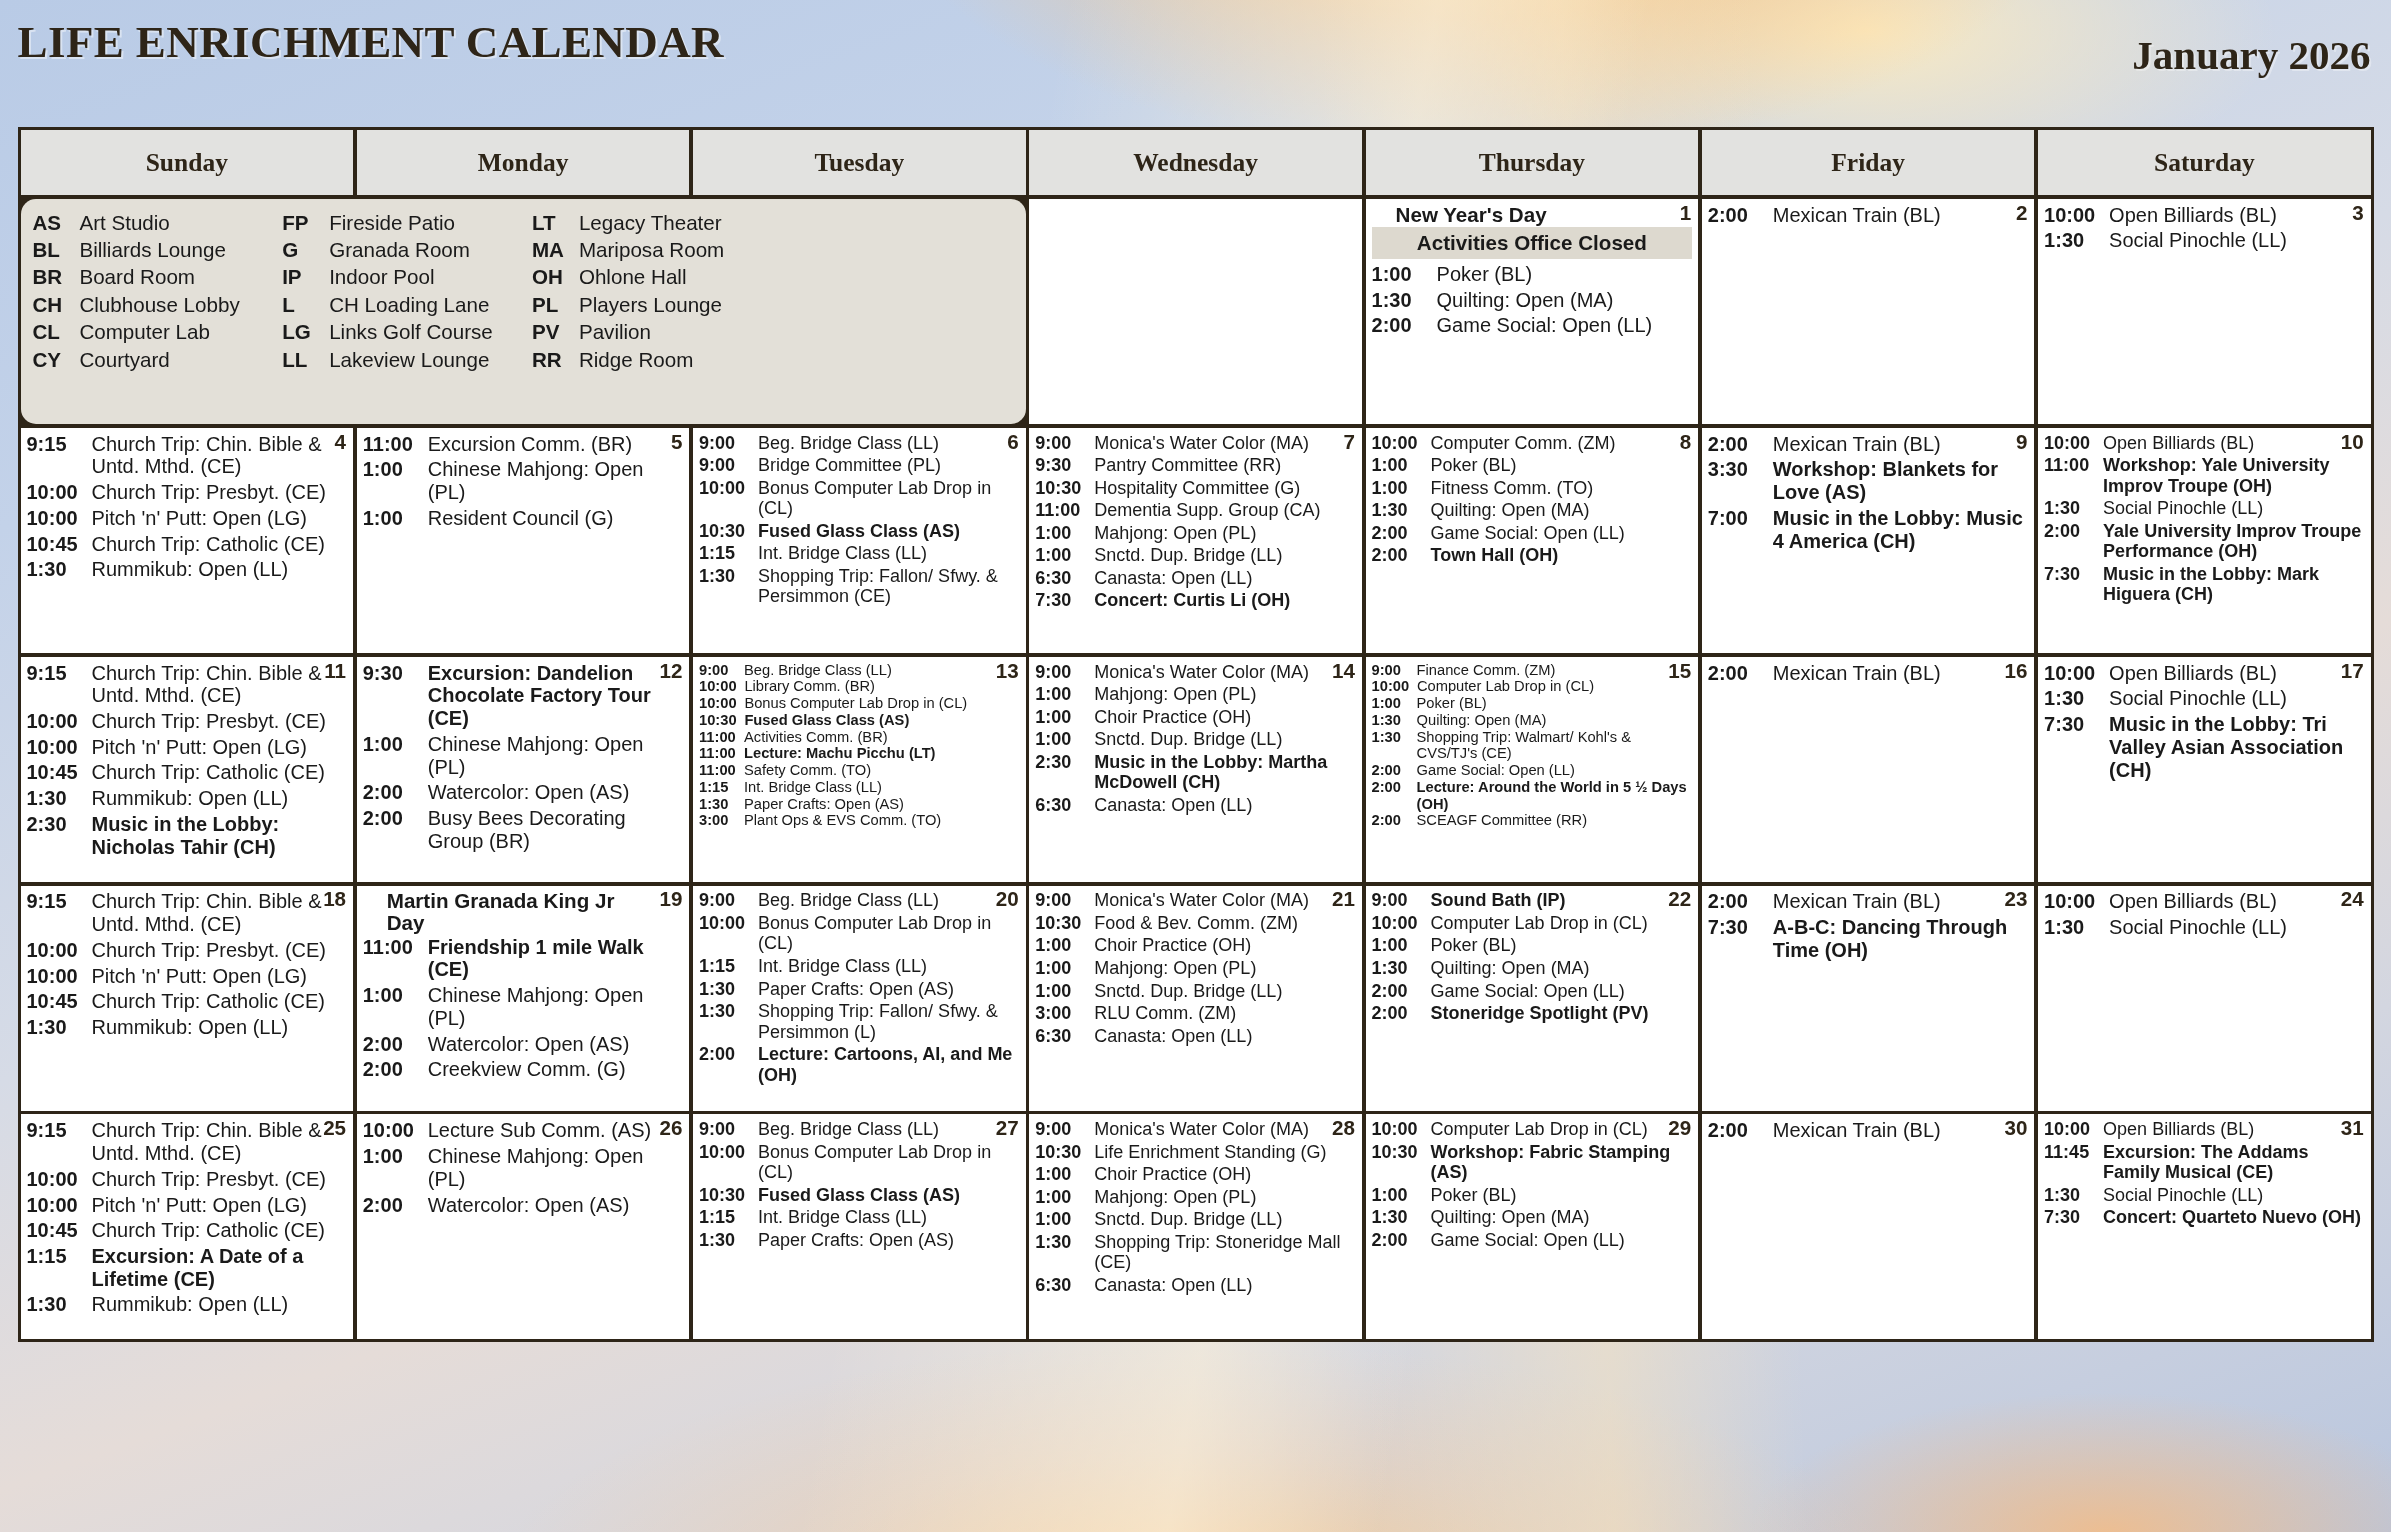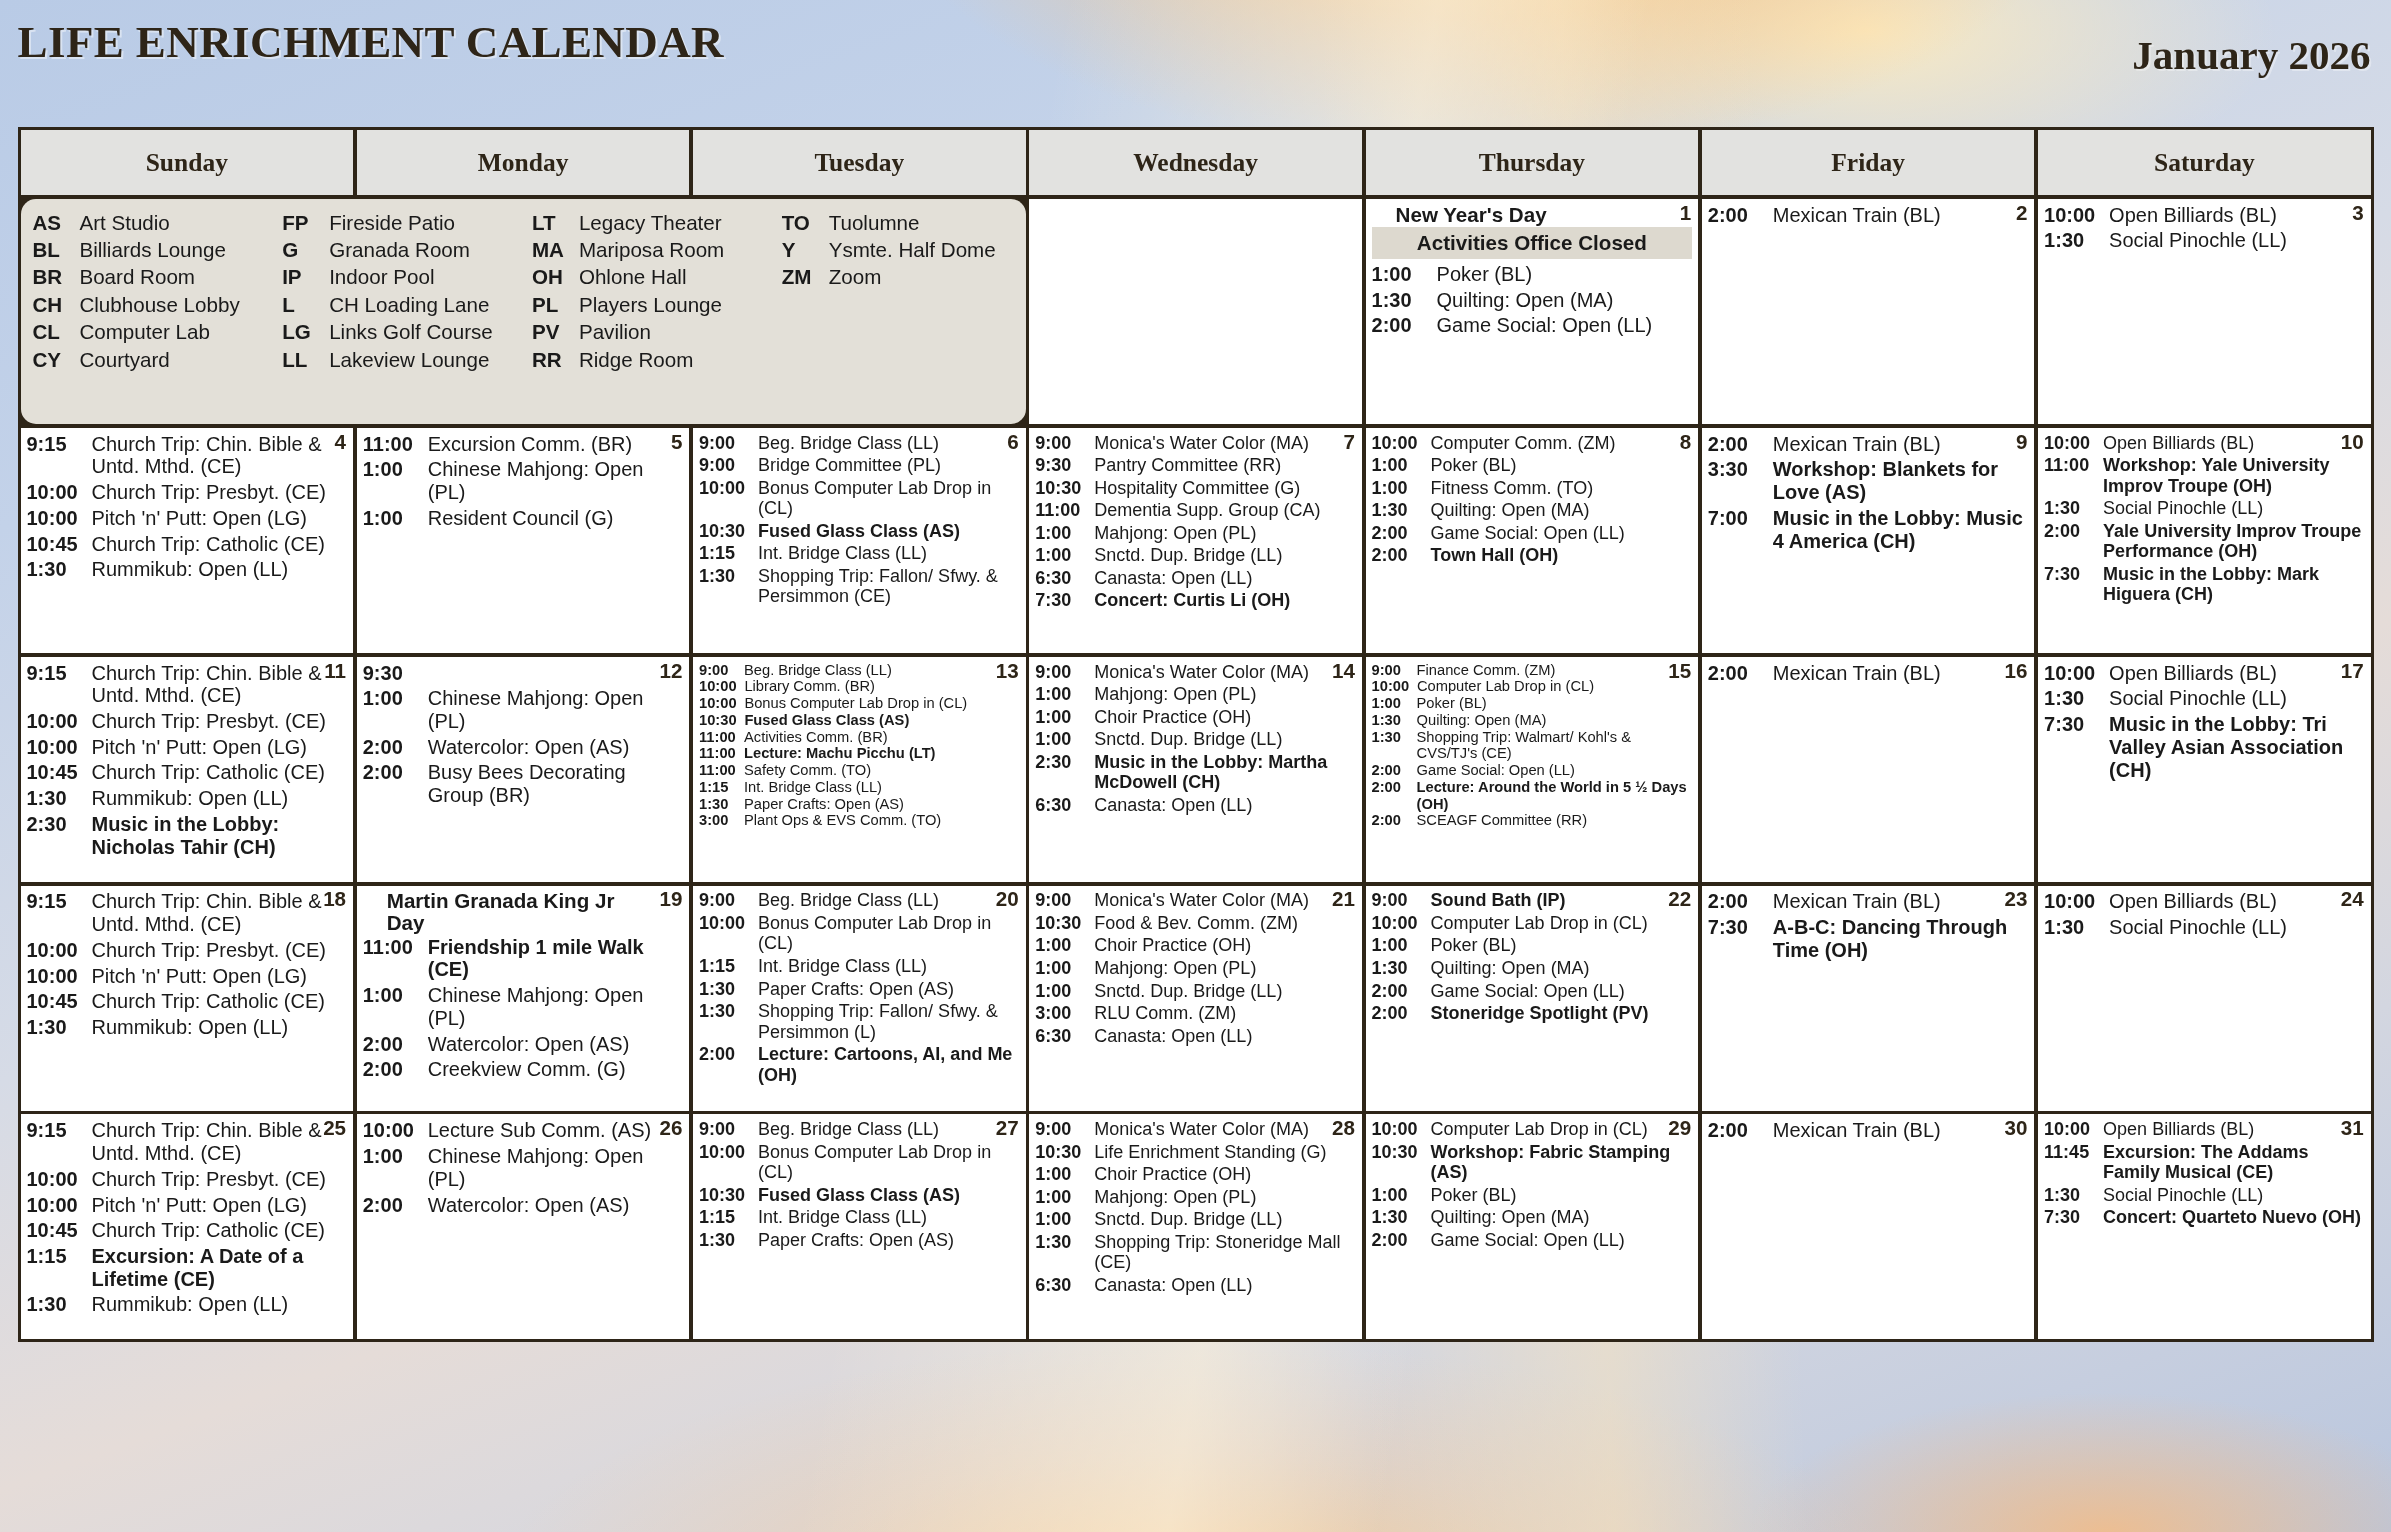--- a/index.html
+++ b/index.html
@@ -211,34 +211,20 @@
                 </div>
                 <div class="lg-item">
                   <span class="ab">PV</span>
                   <span class="nm">Pavilion</span>
                 </div>
                 <div class="lg-item">
                   <span class="ab">RR</span>
                   <span class="nm">Ridge Room</span>
                 </div>
               </div>
-              <div class="lg-col">
-                <div class="lg-item">
-                  <span class="ab">TO</span>
-                  <span class="nm">Tuolumne</span>
-                </div>
-                <div class="lg-item">
-                  <span class="ab">Y</span>
-                  <span class="nm">Ysmte. Half Dome</span>
-                </div>
-                <div class="lg-item">
-                  <span class="ab">ZM</span>
-                  <span class="nm">Zoom</span>
-                </div>
-              </div>
             </div>
           </div>
           <div class="cell empty"></div>
           <div class="cell s-lg">
             <div class="daynum">1</div>
             <div class="holiday">New Year's Day</div>
             <div class="closedbar">Activities Office Closed</div>
             <div class="ev">
               <span class="t">1:00</span>
               <span class="d">Poker (BL)</span>
@@ -463,20 +449,21 @@
             </div>
             <div class="ev b">
               <span class="t">2:30</span>
               <span class="d">Music in the Lobby: Nicholas Tahir (CH)</span>
             </div>
           </div>
           <div class="cell s-lg">
             <div class="daynum">12</div>
             <div class="ev b">
               <span class="t">9:30</span>
+              <span class="d">Excursion: Dandelion Chocolate Factory Tour (CE)</span>
             </div>
             <div class="ev">
               <span class="t">1:00</span>
               <span class="d">Chinese Mahjong: Open (PL)</span>
             </div>
             <div class="ev">
               <span class="t">2:00</span>
               <span class="d">Watercolor: Open (AS)</span>
             </div>
             <div class="ev">

